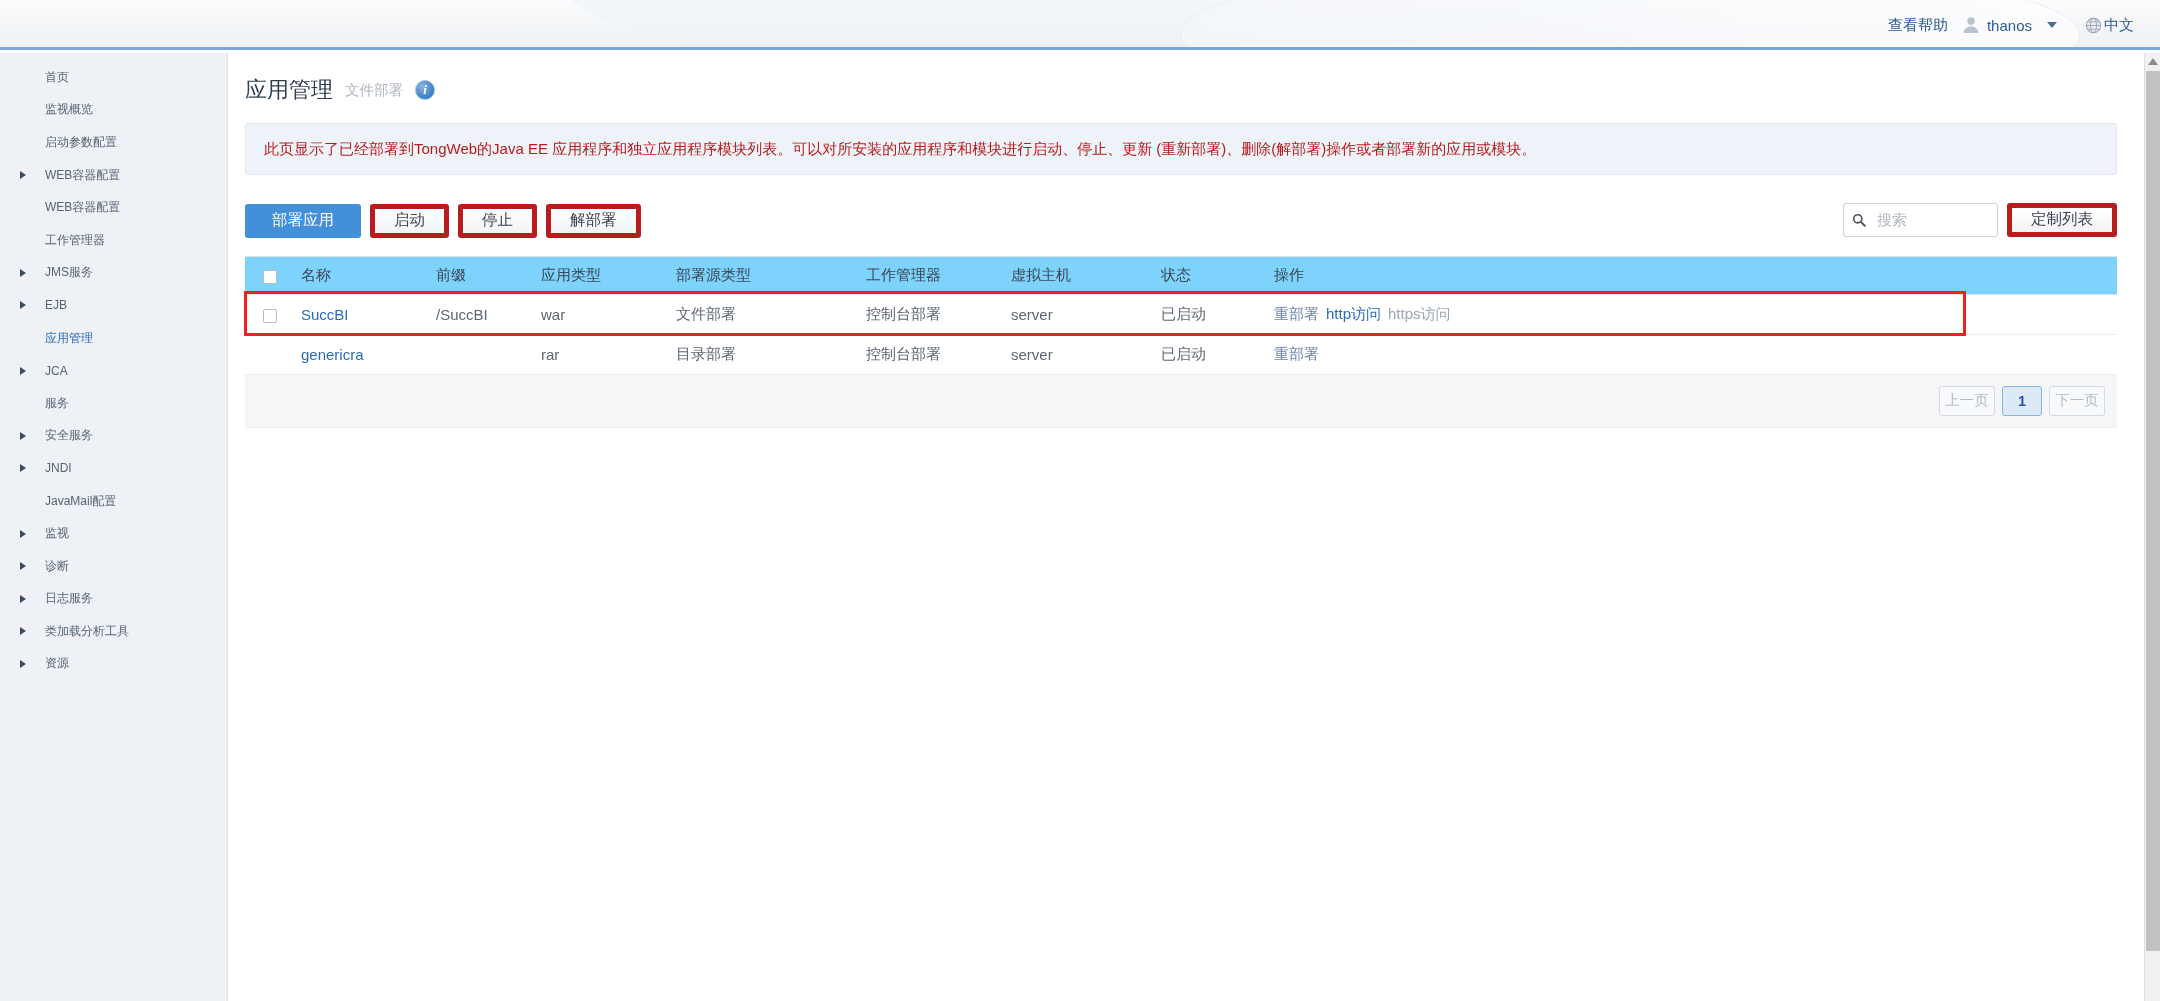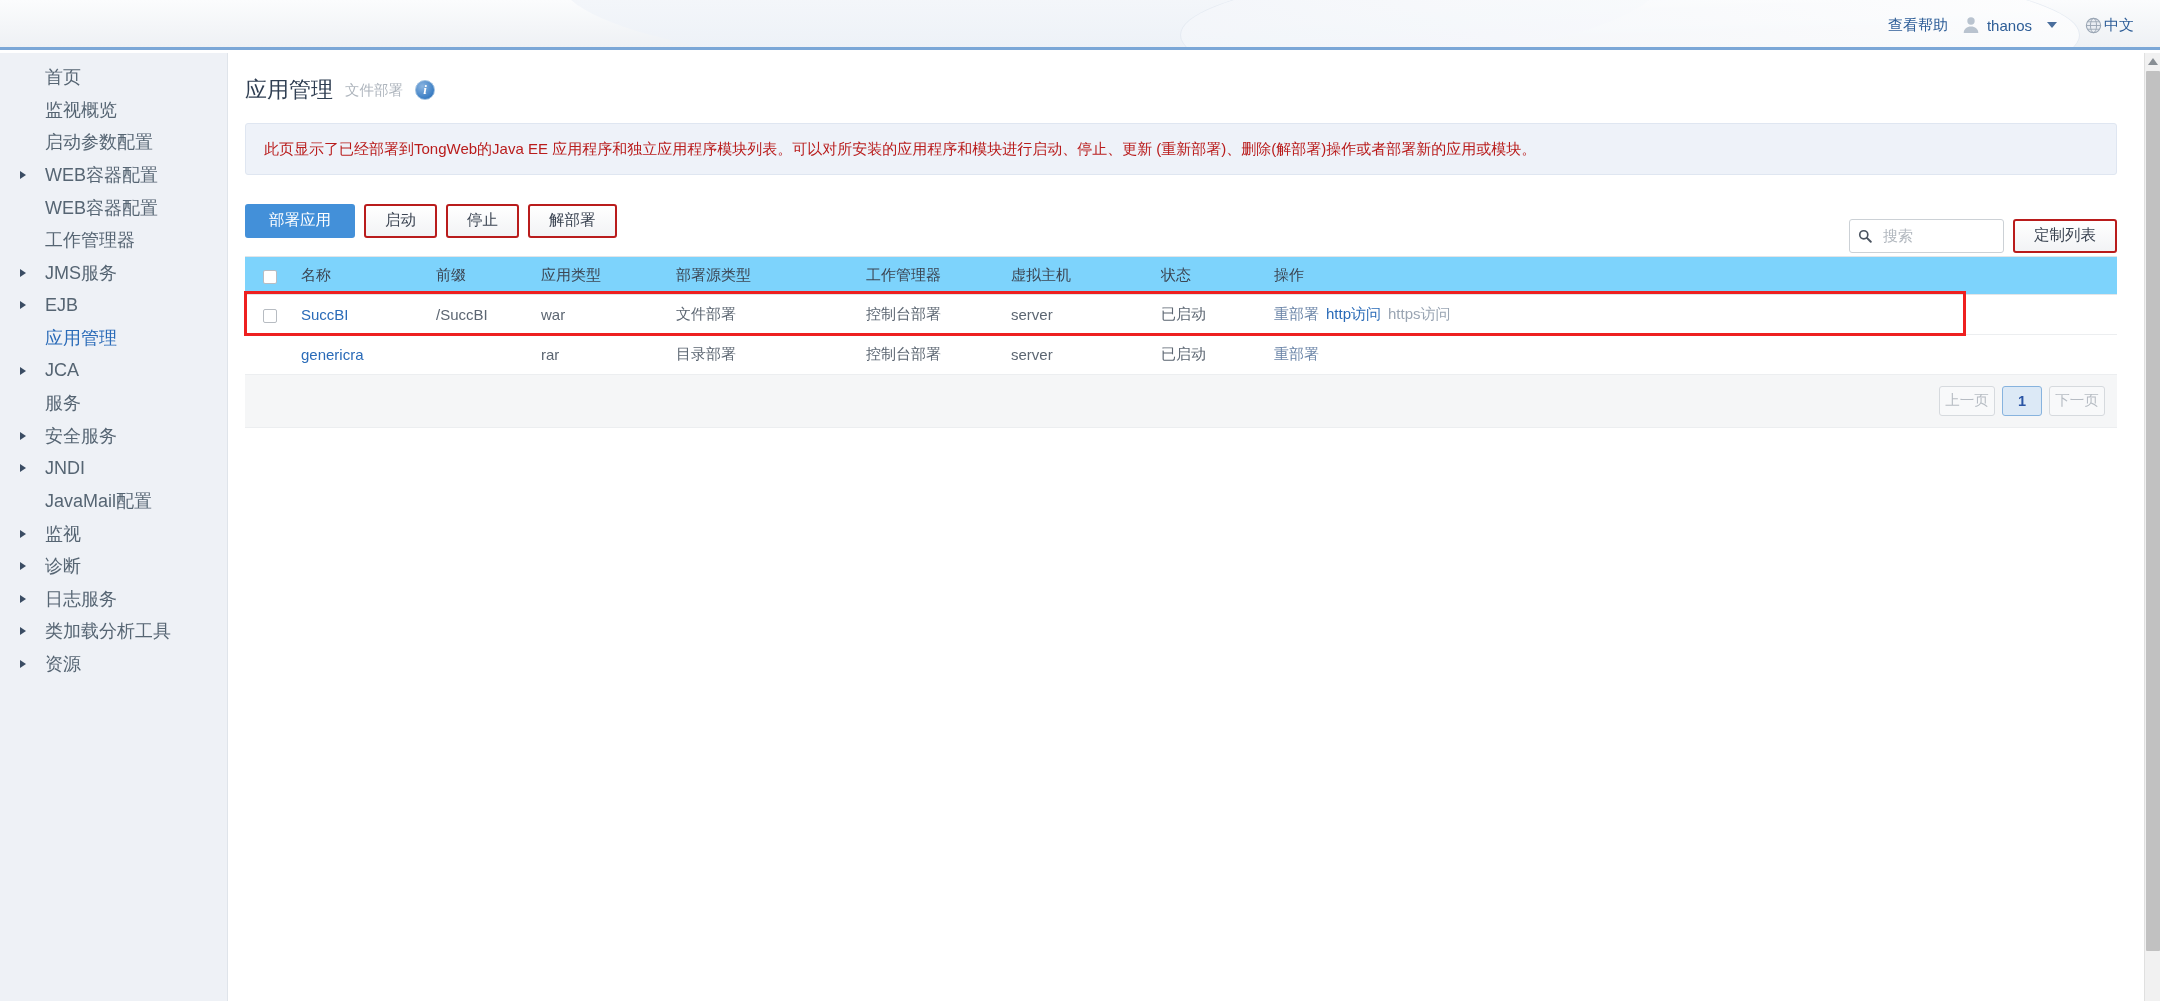--- a/index.html
+++ b/index.html
@@ -82,21 +82,21 @@
     width: 228px; height: 948px;
     background: #eef1f6;
     border-right: 1px solid #dfe4ea;
     padding-top: 8px;
   }
   .nav-item {
     position: relative;
     height: 32.6px;
     display: flex; align-items: center;
     padding-left: 45px;
-    font-size: 18px;
+    font-size: 12px;
     color: #566573;
     cursor: pointer;
     white-space: nowrap;
   }
   .nav-item.active { color: #2a6bb8; }
   .nav-arrow {
     position: absolute; left: 20px; top: 50%;
     margin-top: -4px;
     width: 0; height: 0;
     border-top: 4.5px solid transparent;
@@ -142,37 +142,37 @@
   .toolbar {
     display: flex; align-items: center;
     margin-bottom: 17px;
     position: relative;
     min-height: 36px;
   }
   .btn {
     height: 34px;
     padding: 0 19px;
     font-size: 15.5px;
-    border: 2px solid #b91c1c;
+    border: 5px solid #b91c1c;
     background: linear-gradient(180deg,#ffffff,#f2f3f5);
     color: #3b4452;
     border-radius: 3px;
     margin-right: 9px;
     cursor: pointer;
     display: inline-flex; align-items: center; justify-content: center;
     font-family: "Liberation Sans", sans-serif;
   }
   .btn.primary {
     background: #4390d9;
     border-color: #4390d9;
     color: #ffffff;
     padding: 0 22px;
   }
   .toolbar-right {
-    position: absolute; right: 0; top: 16px;
+    position: absolute; right: 0; top: 0;
     display: flex; align-items: center;
   }
   .search-box {
     width: 155px; height: 34px;
     border: 1px solid #ccd1d6;
     border-radius: 3px;
     background: #ffffff;
     display: flex; align-items: center;
     padding: 0 8px;
     margin-right: 9px;

